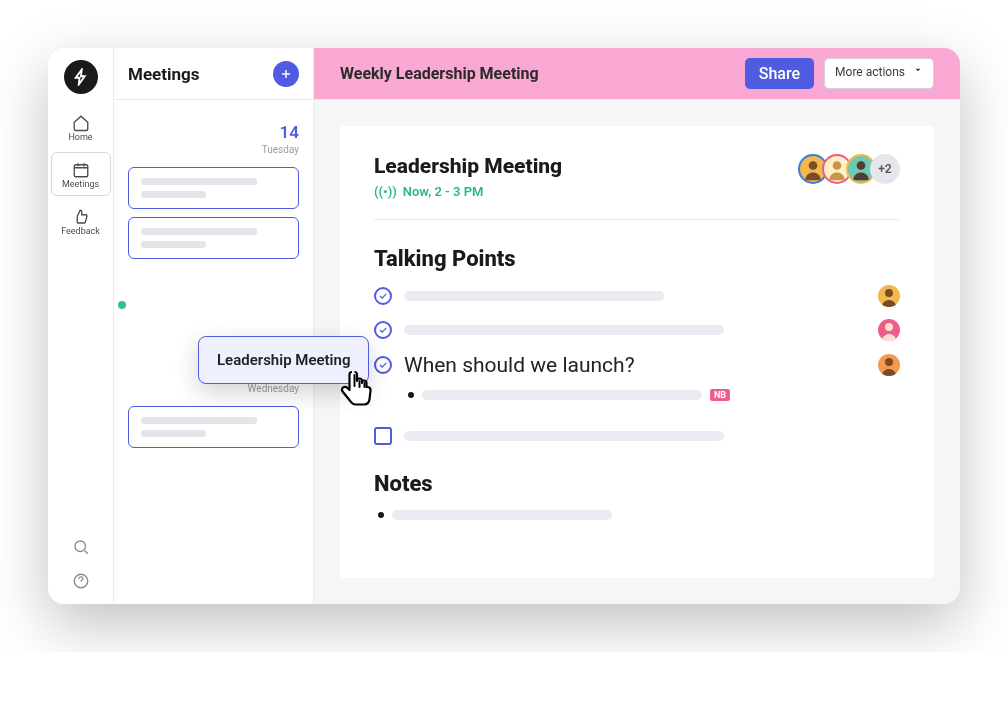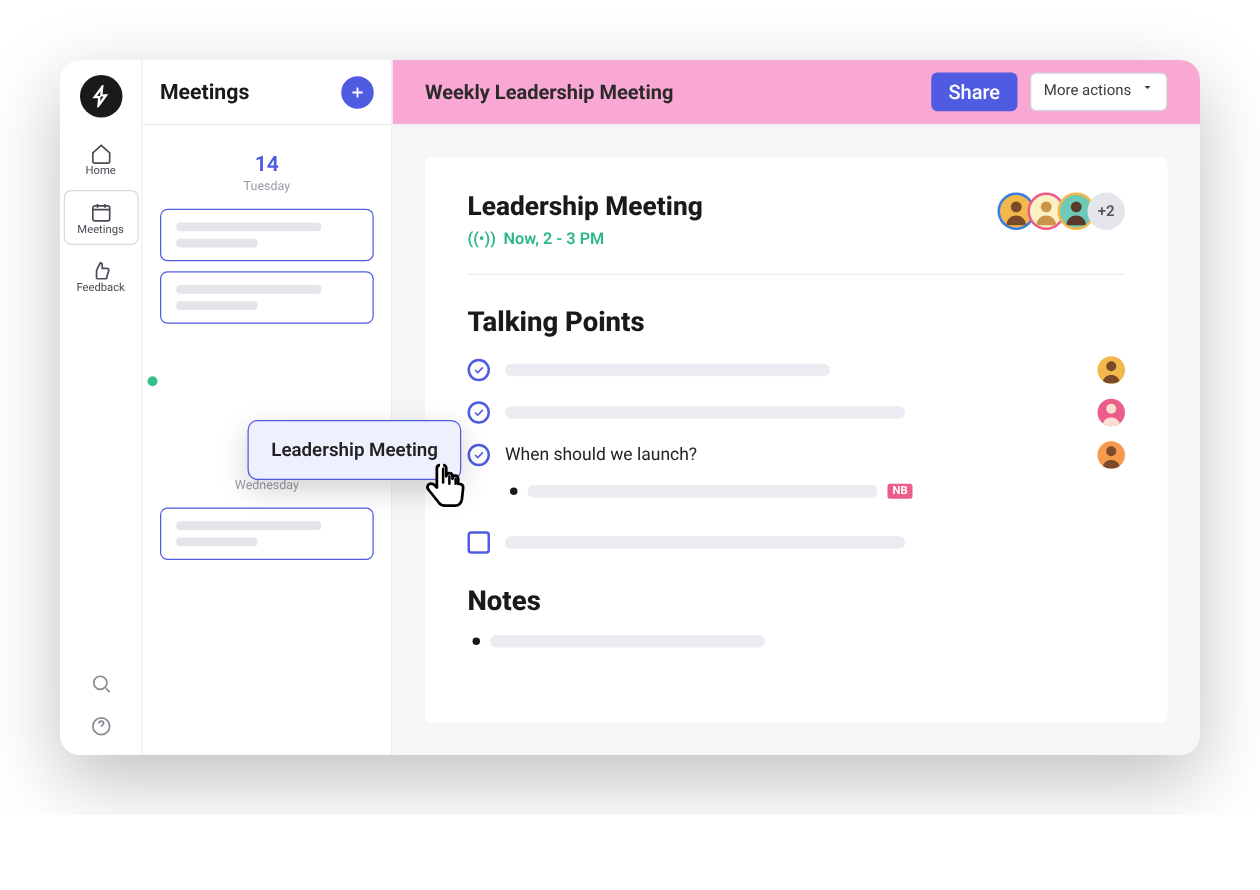--- a/index.html
+++ b/index.html
@@ -50,21 +50,21 @@
 }
 .col-header {
   height: 52px;
   display:flex; align-items:center; justify-content:space-between;
   padding: 0 14px;
   border-bottom: 1px solid #ececf0;
 }
 .col-title { font-size:17px; font-weight:700; color:#1a1a1a; }
 .add-btn { width:26px; height:26px; border-radius:50%; background:#4f5be0; display:flex;align-items:center;justify-content:center; cursor:pointer;}
 .col-body { flex:1; padding: 0 14px 14px; overflow-y: auto; }
-.day-group { text-align:center; padding-top: 22px; }
+.day-group { text-align:right; padding-top: 22px; }
 .day-num { color:#4f5be0; font-size:17px; font-weight:600; }
 .day-name { color:#9a9aa5; font-size:10px; margin-top:2px; }
 .cards { margin-top:12px; display:flex; flex-direction:column; gap:8px; position:relative; }
 .card {
   border:1px solid #4f5be0; border-radius:6px; padding:10px 12px;
   display:flex; flex-direction:column; gap:6px; background:#fff;
 }
 .ph { height:7px; border-radius:3px; background:#e4e5eb; }
 .ph.short { width:45%; } .ph.long { width:80%; }
 .now-dot {
@@ -89,21 +89,21 @@
 .avatars { display:flex; align-items:center; }
 .av { width:30px; height:30px; border-radius:50%; border:2px solid; margin-left:-6px; background:#ddd; display:flex;align-items:center;justify-content:center; overflow:hidden;}
 .av:first-child{margin-left:0;}
 .more-av { width:30px; height:30px; border-radius:50%; background:#e5e6ec; margin-left:-6px; display:flex;align-items:center;justify-content:center; font-size:12px; color:#555; font-weight:600;}
 .section { margin-top: 26px; }
 .section h2 { font-size:22px; font-weight:800; color:#1a1a1a; margin-bottom:14px; }
 .tp-row { display:flex; align-items:center; gap:12px; margin-bottom:12px; position:relative; }
 .check { width:18px; height:18px; border:2px solid #4f5be0; border-radius:50%; display:flex;align-items:center;justify-content:center; flex-shrink:0; cursor:pointer;}
 .check svg { width:10px; height:10px; stroke:#4f5be0; }
 .tp-ph { height:10px; border-radius:5px; background:#ebecf1; flex:1; max-width:320px;}
-.tp-text { font-size:14px; color:#222; }
+.tp-text { font-size:21px; color:#222; }
 .tp-av { width:22px; height:22px; border-radius:50%; background:#f2b84b; margin-left:auto; overflow:hidden; flex-shrink:0;}
 .sub-row { display:flex; align-items:center; gap:8px; margin:0 0 8px 34px; }
 .bullet { width:6px; height:6px; border-radius:50%; background:#1a1a1a; flex-shrink:0;}
 .sub-ph { height:10px; border-radius:5px; background:#ebecf1; width:280px; }
 .badge { background:#ec5d8a; color:#fff; font-size:9px; font-weight:700; padding:1px 4px; border-radius:2px; position:relative; }
 .badge::after { content:''; position:absolute; left:-4px; top:50%; transform:translateY(-50%); border:4px solid transparent; border-right-color:#ec5d8a; }
 .box { width:18px; height:18px; border:2px solid #4f5be0; border-radius:3px; flex-shrink:0; cursor:pointer;}
 
 .popover {
   position:absolute;

